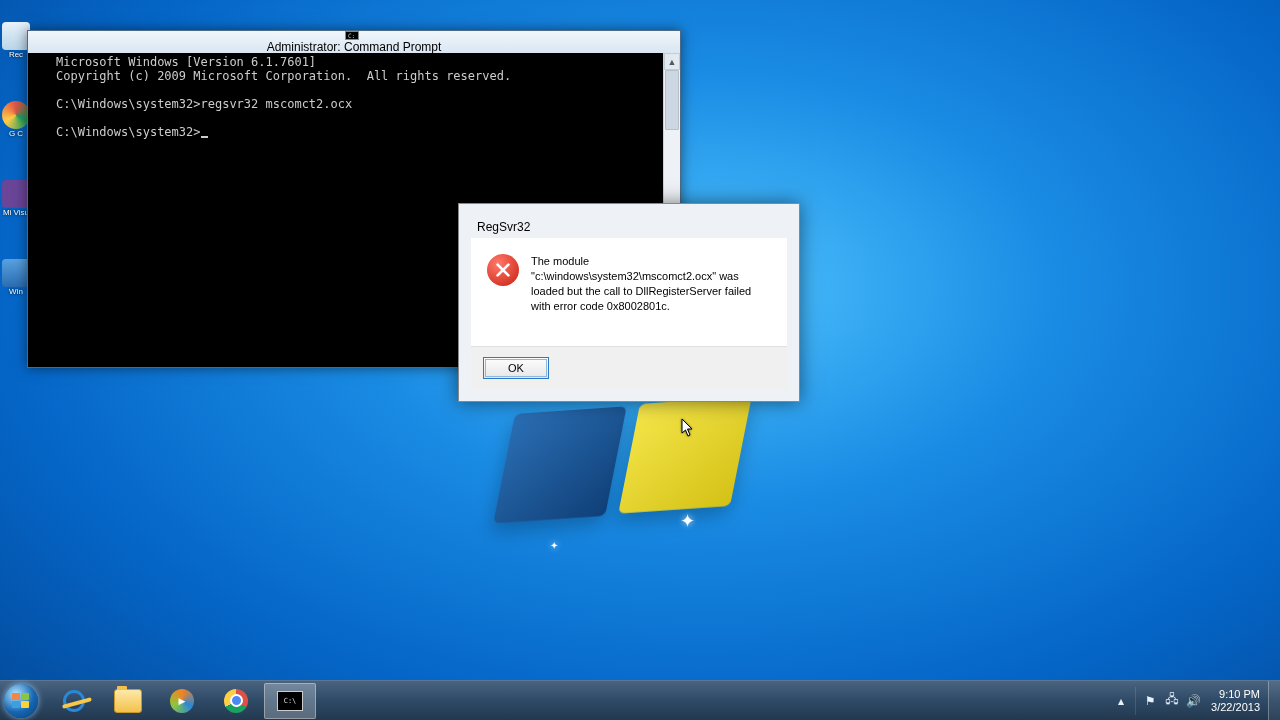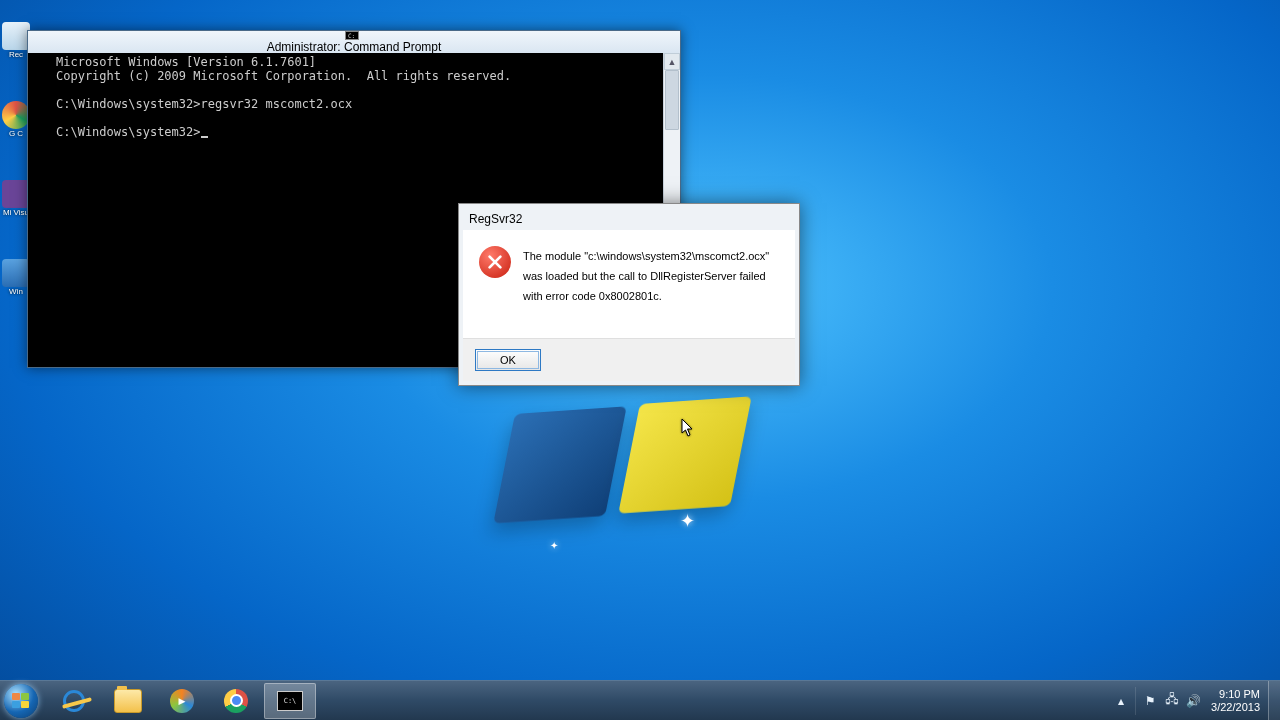--- a/index.html
+++ b/index.html
@@ -29,26 +29,26 @@
   .cmd-body { position: relative; height: calc(100% - 22px); background: #000; padding-left: 24px; }
   .cmd-scroll { position:absolute; right:0; top:0; width:17px; height:100%; background:#eef2f6; border-left:1px solid #c8d2dc;}
   .cmd-scroll .arrow { height:17px; background:#e2e9ef; border:1px solid #c0cdd8; display:flex; align-items:center; justify-content:center; font-size:9px; color:#556;}
   .cmd-scroll .track { height:calc(100% - 34px); position:relative;}
   .cmd-scroll .thumb { position:absolute; top:0; left:1px; right:1px; height:60px; background:#cdd7e1; border:1px solid #b3c0cc; border-radius:1px;}
   .cmd-text { padding: 2px 4px; font-family: "Lucida Console", monospace; font-size: 12px; color: #ccc; white-space: pre; line-height: 14px; }
   .cursor { display: inline-block; width: 7px; height: 2px; background: #ccc; vertical-align: bottom; margin-bottom:1px;}
 
   
   .dialog { position: absolute; left: 458px; top: 203px; width: 342px; background: #fff; border: 1px solid #888; box-shadow: 0 0 18px rgba(0,0,0,0.5); }
-  .dialog-outer { padding: 4px; background: #eef2f6;}
+  .dialog-outer { padding: 12px; background: #eef2f6;}
   .dlg-title { height: 22px; display: flex; align-items: center; padding: 0 6px; font-size: 12px; color: #000;  }
   .dlg-body { background: #fff; padding: 16px 16px 20px 16px; display:flex; gap:12px; }
   .err-icon { width:32px; height:32px; border-radius:50%; background: radial-gradient(circle at 35% 30%, #ff7a6a, #c81e0f); display:flex; align-items:center; justify-content:center; flex:0 0 32px;}
   .err-icon svg { width:18px; height:18px; }
-  .dlg-text { font-size: 11px; color: #000; line-height: 20px; }
+  .dlg-text { font-size: 11px; color: #000; line-height: 15px; }
   .dlg-text p { margin-bottom: 12px; }
   .dlg-footer { background: #f0f0f0; padding: 10px 12px; display:flex; justify-content:flex-start; border-top:1px solid #dfdfdf;}
   .ok-btn { width: 66px; height: 22px; font-size: 11px; background: linear-gradient(#fefefe,#e6e6e6); border: 1px solid #2e79c4; outline: 1px solid #8eb8e2; outline-offset:-3px; cursor:pointer;}
 
   
   .mouse { position:absolute; left: 681px; top: 418px; width: 14px; height: 20px; }
   .mouse svg { filter: drop-shadow(0 0 1px rgba(0,0,0,0.6)); }
 
   
   .winlogo { position:absolute; left: 470px; top: 310px; width: 300px; height: 220px; z-index:-1;}

